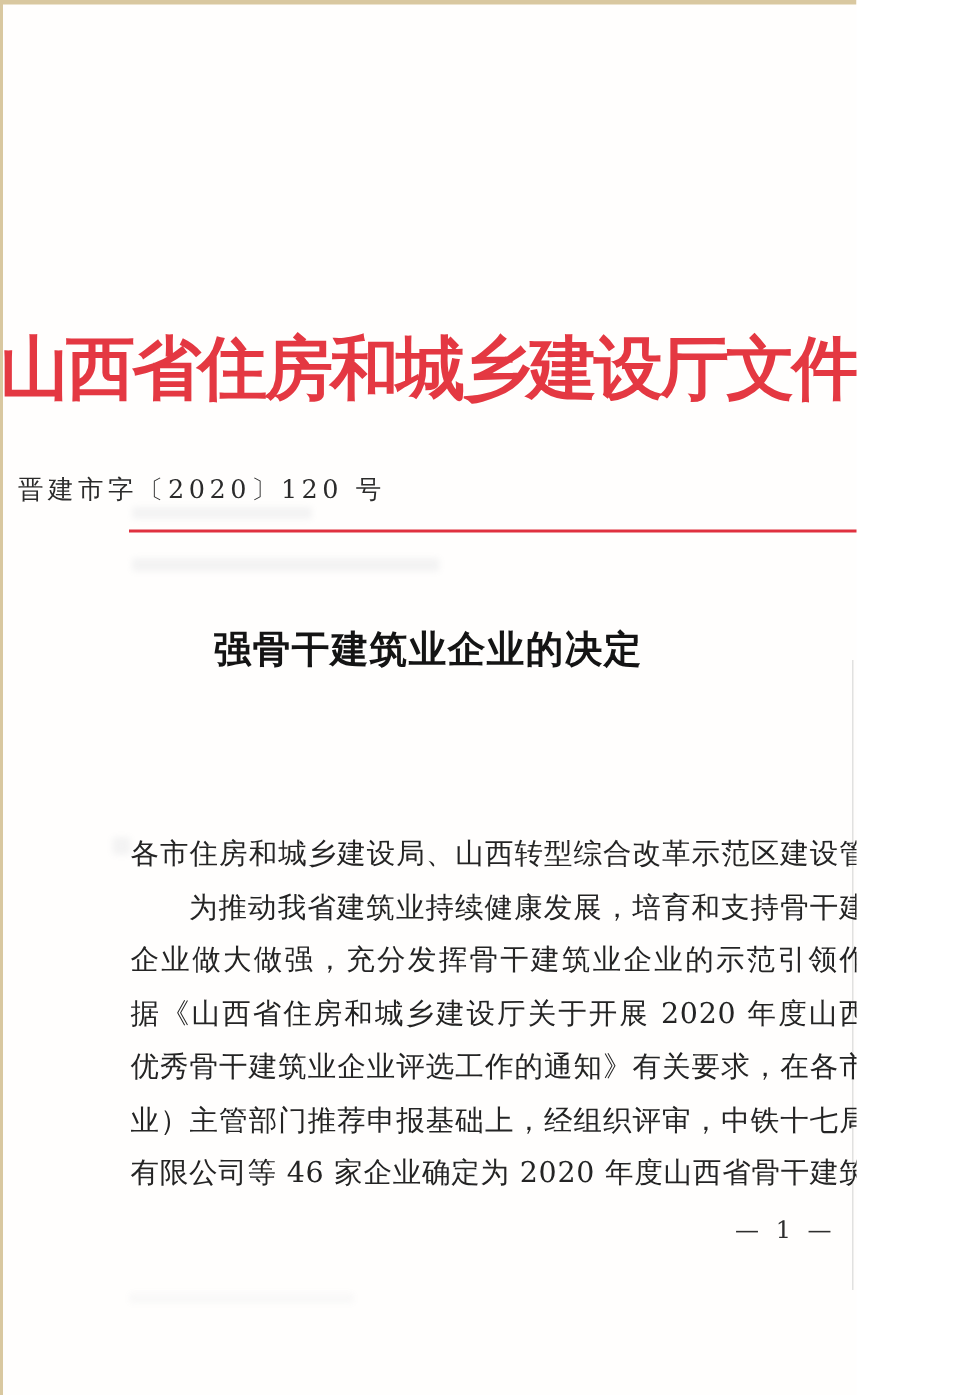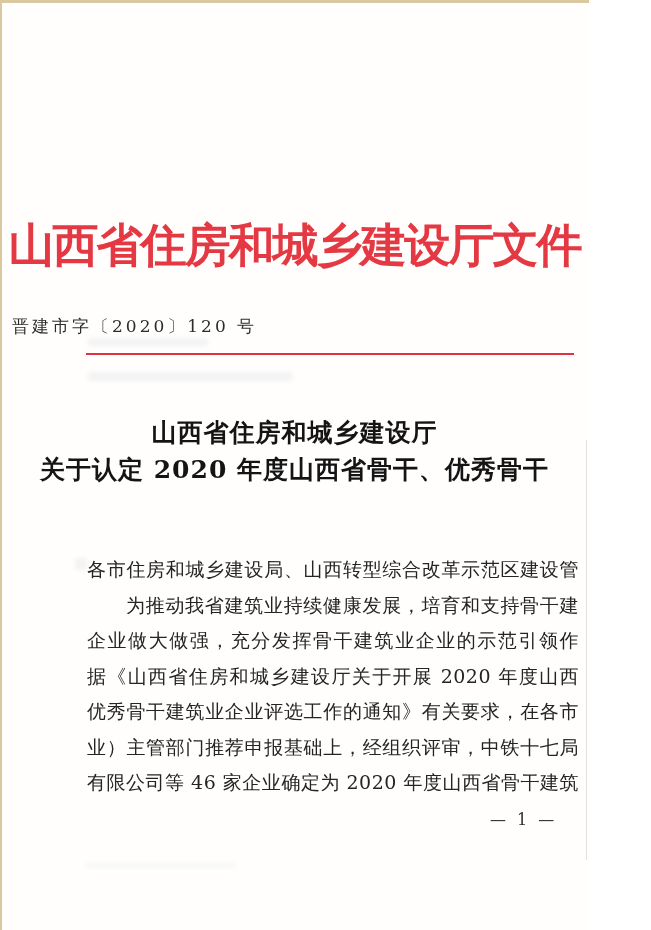--- a/index.html
+++ b/index.html
@@ -8,21 +8,20 @@
     background: #ffffff;
   }
   .scan-page {
     position: relative;
     width: 571px;
     height: 930px;
     background: #fffefd;
     overflow: hidden;
     font-family: "DejaVu Serif", "Liberation Serif", serif;
     color: #1c1c1c;
-    padding-left: 18px;
   }
   
   .edge-top {
     position: absolute; top: 0; left: 0; right: 0; height: 3px;
     background: #d9c8a0;
   }
   .edge-left {
     position: absolute; top: 0; left: 0; bottom: 0; width: 2px;
     background: #d9c8a0;
   }
@@ -133,22 +132,21 @@
   <div class="smudge smudge-3"></div>
   <div class="smudge smudge-4"></div>
 
   <div class="red-header">山西省住房和城乡建设厅文件</div>
 
   <div class="doc-number">晋建市字〔2020〕120 号</div>
 
   <div class="red-rule"></div>
 
   <div class="doc-title">
-    <div>山西省住房和城乡建设厅</div>
-    <div>关于认定 2020 年度山西省骨干、优秀骨干</div>
+    <div>强骨干建筑业企业的决定</div>
   </div>
 
   <div class="doc-body">
     <div class="body-line">各市住房和城乡建设局、山西转型综合改革示范区建设管理</div>
     <div class="body-line indent">为推动我省建筑业持续健康发展，培育和支持骨干建筑业</div>
     <div class="body-line">企业做大做强，充分发挥骨干建筑业企业的示范引领作用，根</div>
     <div class="body-line">据《山西省住房和城乡建设厅关于开展 2020 年度山西省骨干和</div>
     <div class="body-line">优秀骨干建筑业企业评选工作的通知》有关要求，在各市（行</div>
     <div class="body-line">业）主管部门推荐申报基础上，经组织评审，中铁十七局集团</div>
     <div class="body-line">有限公司等 46 家企业确定为 2020 年度山西省骨干建筑业企</div>

